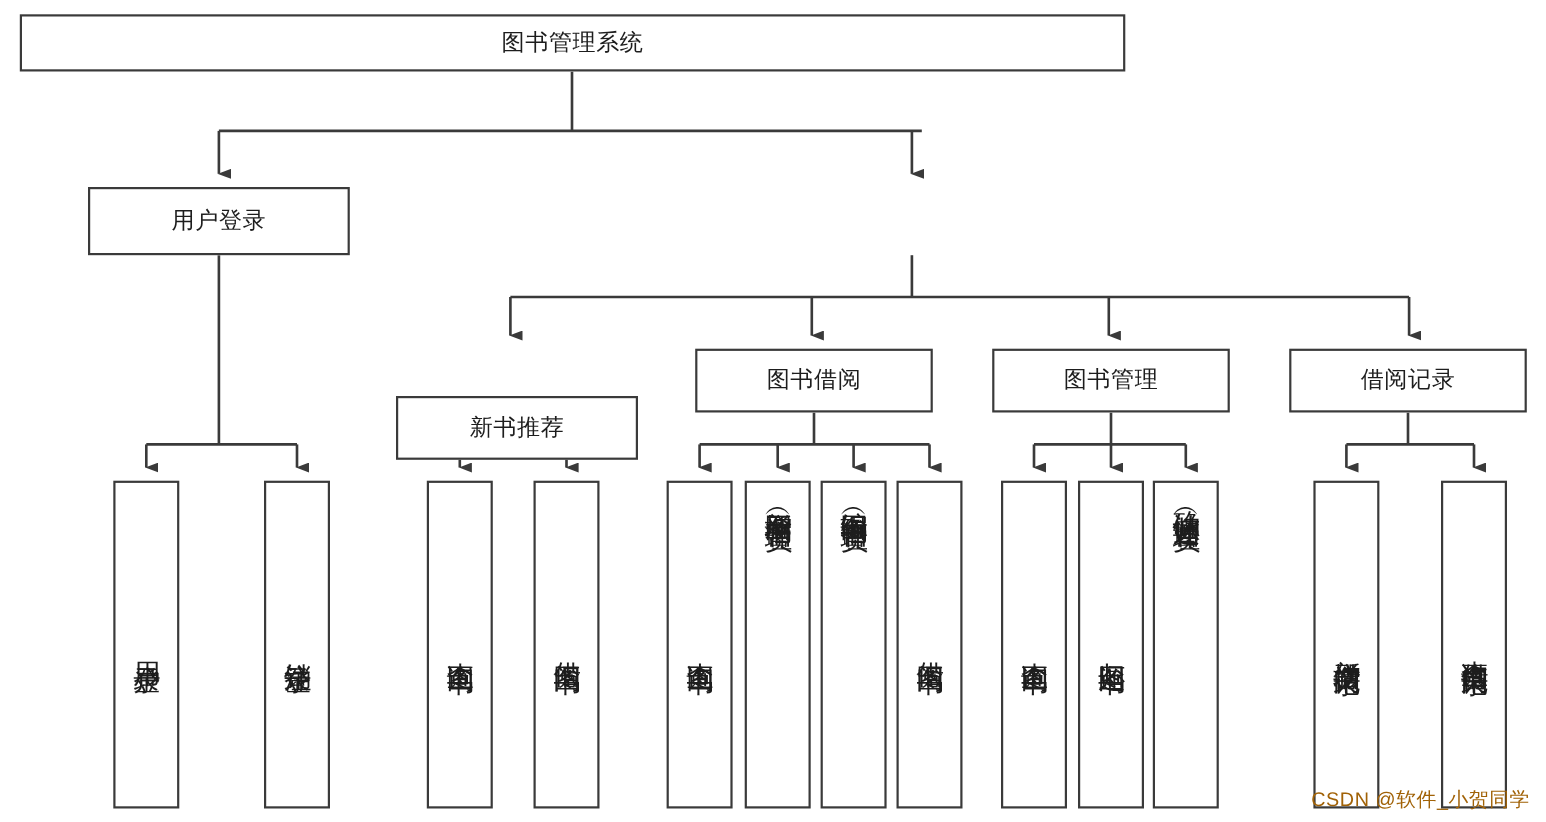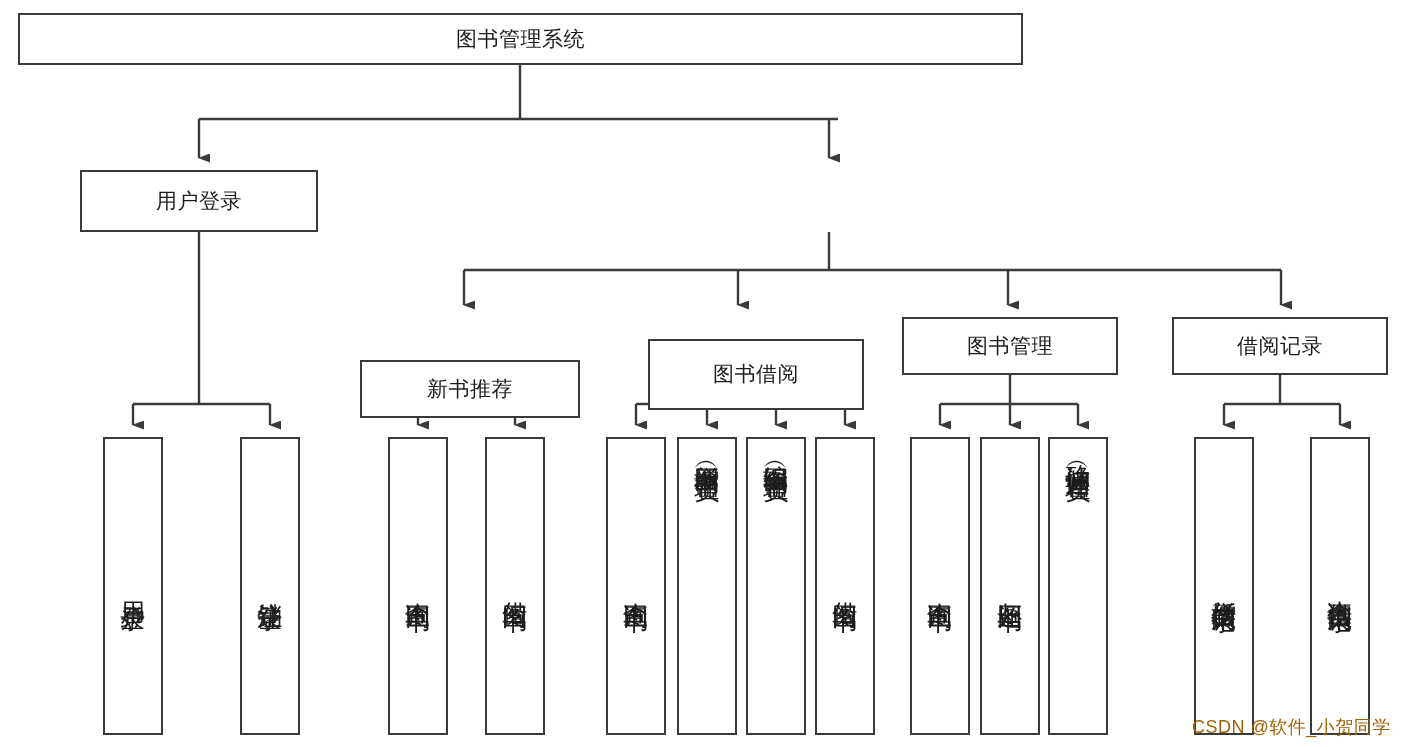--- a/index.html
+++ b/index.html
@@ -109,21 +109,21 @@
     <span class="lbl">图书管理系统</span>
   </div>
 
   <div class="node" id="node-l2-0" style="left: 80px; top: 170px; width: 238px; height: 62px;">
     <span class="lbl">用户登录</span>
   </div>
 
   <div class="node" id="node-l3-0" style="left: 360px; top: 317px; width: 220px; height: 58px; margin-top: 43px;">
     <span class="lbl">新书推荐</span>
   </div>
-  <div class="node" id="node-l3-1" style="left: 648px; top: 317px; width: 216px; height: 71px; margin-top: 22px;">
+  <div class="node" id="node-l3-1" style="left: 632px; top: 317px; width: 216px; height: 58px;">
     <span class="lbl">图书借阅</span>
   </div>
   <div class="node" id="node-l3-2" style="left: 902px; top: 317px; width: 216px; height: 58px;">
     <span class="lbl">图书管理</span>
   </div>
   <div class="node" id="node-l3-3" style="left: 1172px; top: 317px; width: 216px; height: 58px;">
     <span class="lbl">借阅记录</span>
   </div>
 
   <div class="node leaf" id="leaf-0" style="left: 103px; top: 437px; width: 60px; height: 298px;">

